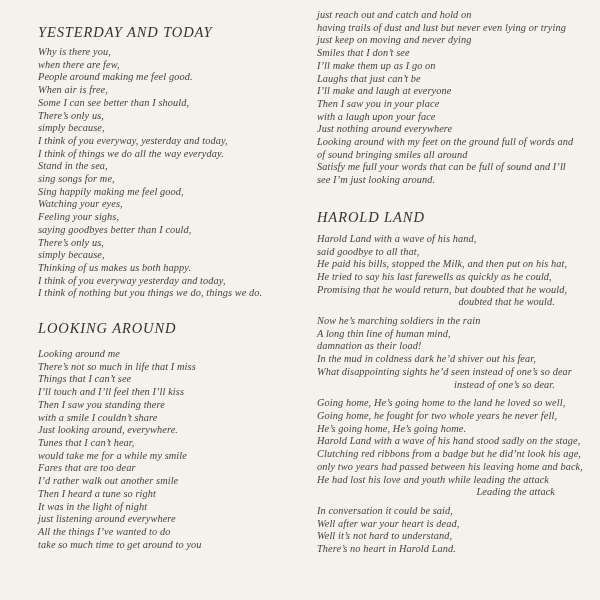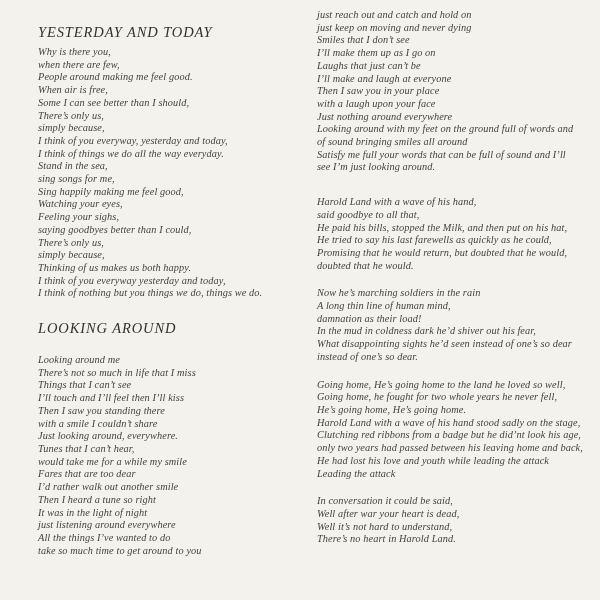--- a/index.html
+++ b/index.html
@@ -31,32 +31,33 @@
     font-size: 14.5px;
     font-weight: normal;
     font-style: italic;
     letter-spacing: 0.9px;
     line-height: 16px;
     margin: 0 0 6px 0;
     color: #34322b;
     white-space: nowrap;
   }
   .column-left .section + .section { margin-top: 20px; }
-  .column-left .section + .section .song-title { margin-bottom: 18px; }
+  .column-left .section + .section .song-title { margin-bottom: 12px; }
   .column-right .section + .section { margin-top: 22px; }
   .column-right .section + .section .song-title { margin-bottom: 8px; }
 
   .line {
     font-size: 10.3px;
     line-height: 12.7px;
     white-space: nowrap;
     letter-spacing: 0.1px;
   }
-  .stanza + .stanza { margin-top: 15px; }
+  .stanza + .stanza { margin-top: 6px; }
   .line.align-right {
+    text-align: right;
     padding-right: 45px;
   }
 </style>
 </head>
 <body>
 
 <div class="page">
   <div class="column column-left">
       <div class="section">
         <h2 class="song-title">YESTERDAY AND TODAY</h2>
@@ -102,35 +103,37 @@
           <div class="line">just listening around everywhere</div>
           <div class="line">All the things I’ve wanted to do</div>
           <div class="line">take so much time to get around to you</div>
         </div>
       </div>
     </div>
   <div class="column column-right">
       <div class="section">
         <div class="stanza">
           <div class="line">just reach out and catch and hold on</div>
+          <div class="line">having trails of dust and lust but never even lying or trying</div>
           <div class="line">just keep on moving and never dying</div>
           <div class="line">Smiles that I don’t see</div>
           <div class="line">I’ll make them up as I go on</div>
           <div class="line">Laughs that just can’t be</div>
           <div class="line">I’ll make and laugh at everyone</div>
           <div class="line">Then I saw you in your place</div>
           <div class="line">with a laugh upon your face</div>
           <div class="line">Just nothing around everywhere</div>
           <div class="line">Looking around with my feet on the ground full of words and</div>
           <div class="line">of sound bringing smiles all around</div>
           <div class="line">Satisfy me full your words that can be full of sound and I’ll</div>
           <div class="line">see I’m just looking around.</div>
         </div>
       </div>
       <div class="section">
+        <h2 class="song-title">HAROLD LAND</h2>
         <div class="stanza">
           <div class="line">Harold Land with a wave of his hand,</div>
           <div class="line">said goodbye to all that,</div>
           <div class="line">He paid his bills, stopped the Milk, and then put on his hat,</div>
           <div class="line">He tried to say his last farewells as quickly as he could,</div>
           <div class="line">Promising that he would return, but doubted that he would,</div>
           <div class="line align-right">doubted that he would.</div>
         </div>
         <div class="stanza">
           <div class="line">Now he’s marching soldiers in the rain</div>

